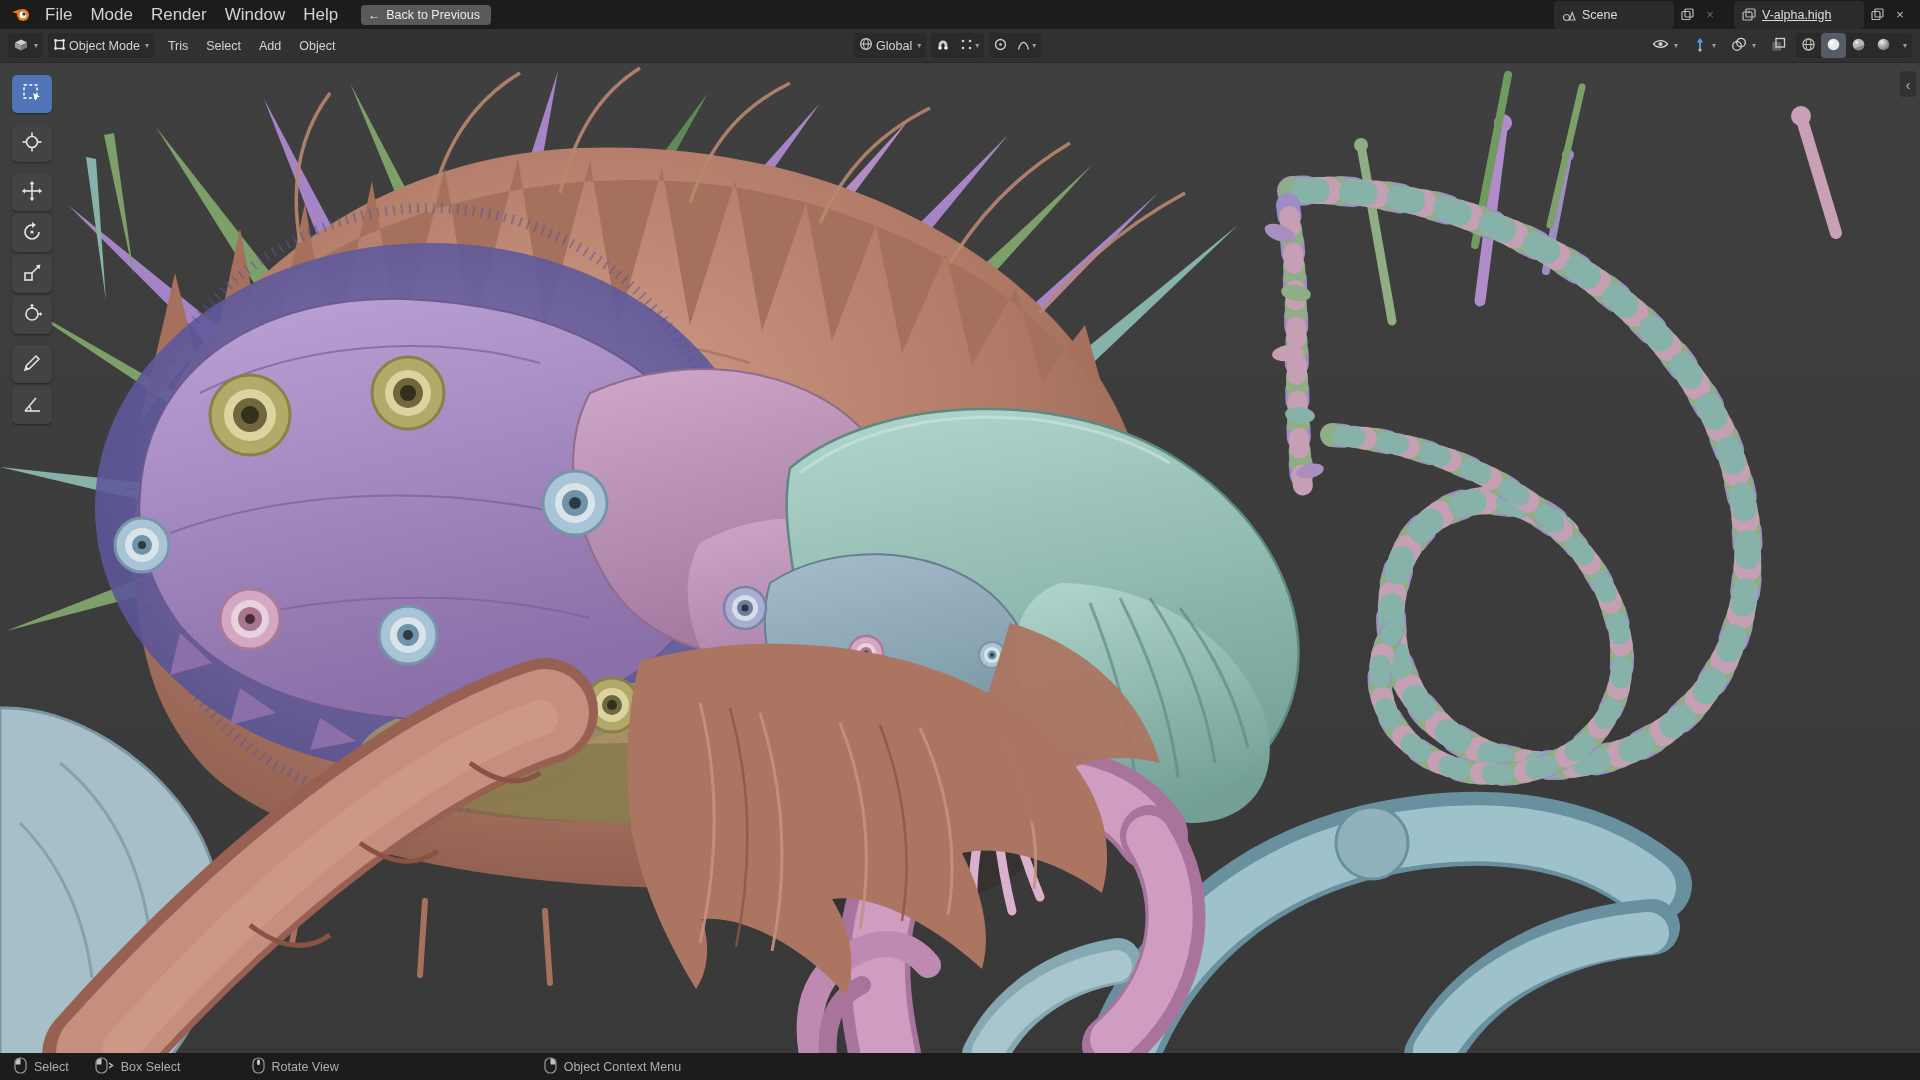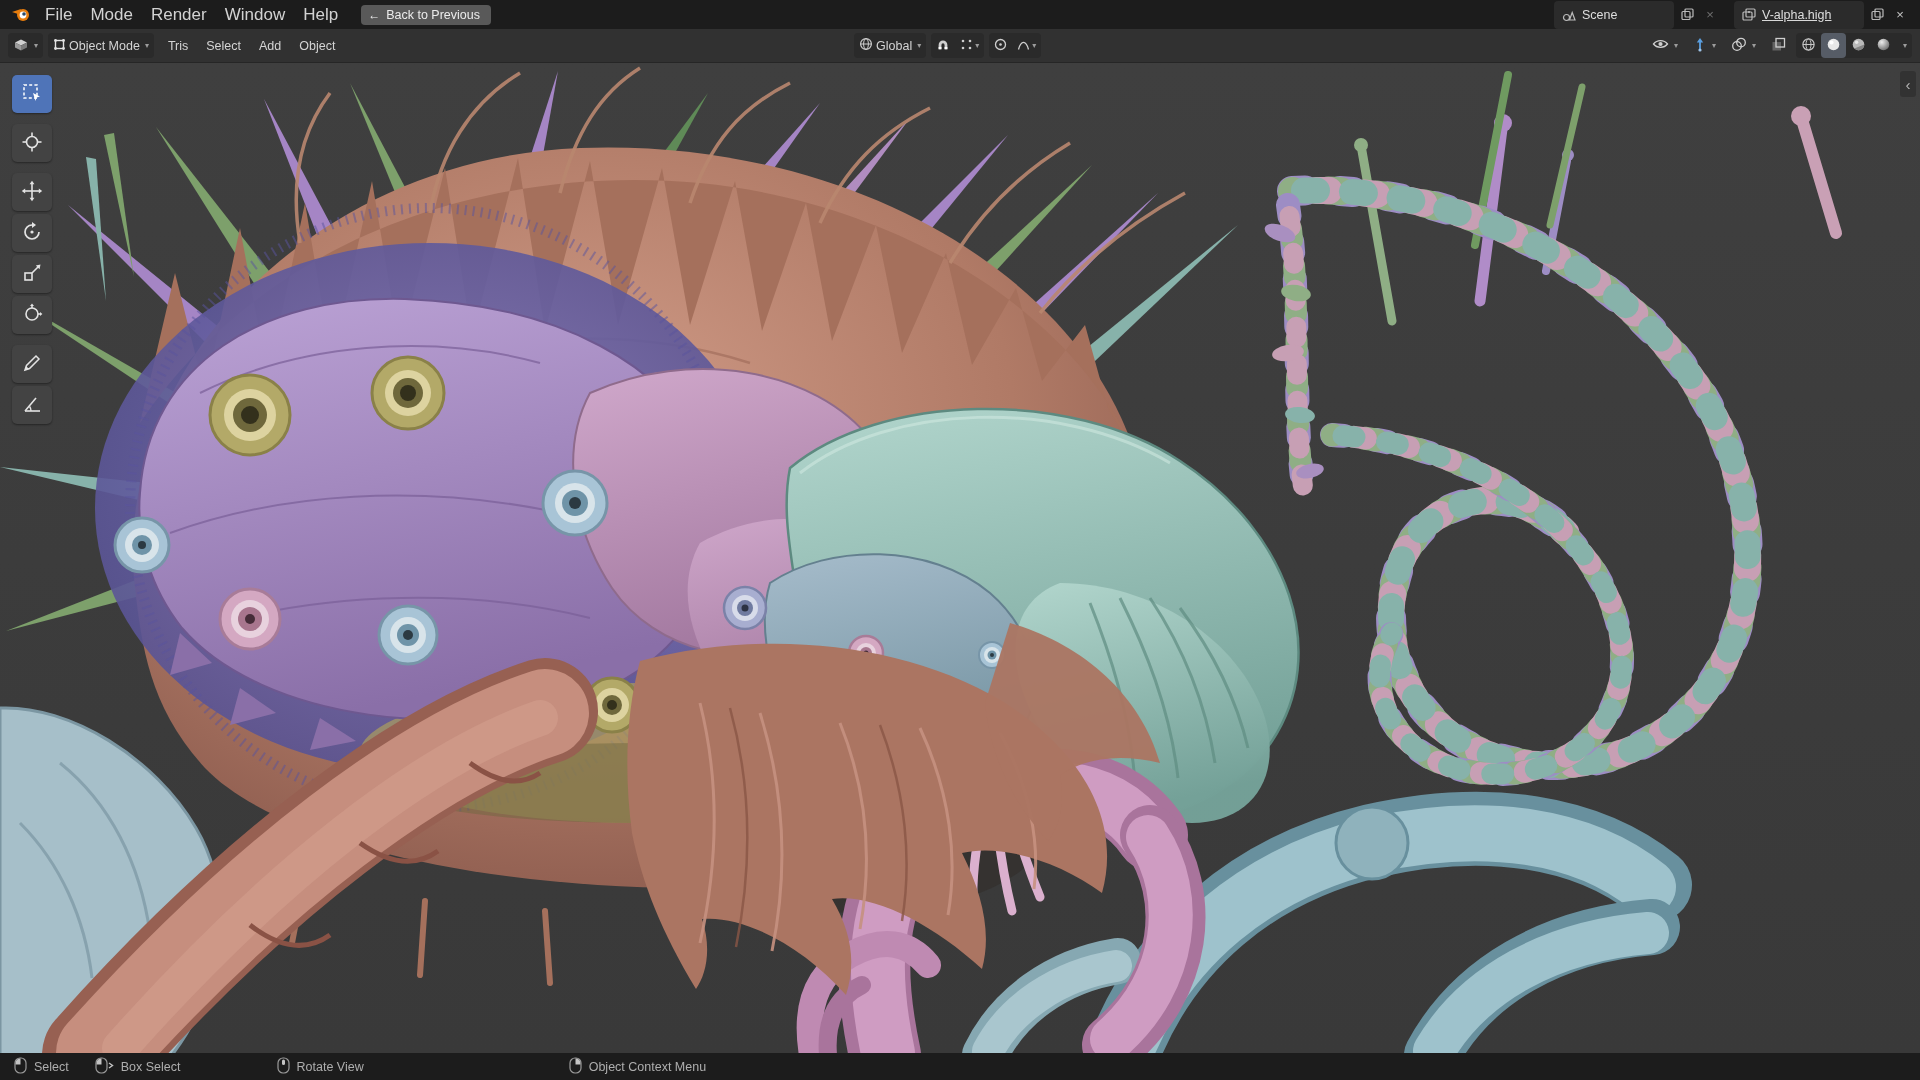--- a/index.html
+++ b/index.html
@@ -40,21 +40,21 @@
   .toolbar{position:absolute;left:12px;top:12px;display:flex;flex-direction:column;gap:3px;z-index:5;}
   .toolbar .gap{height:5px;}
   .tool-btn{width:40px;height:38px;background:#434343;border-radius:5px;display:flex;align-items:center;justify-content:center;box-shadow:0 1px 2px rgba(0,0,0,.4);}
   .tool-btn.active{background:#4f74b8;}
   .sidebar-toggle{position:absolute;right:4px;top:8px;width:16px;height:26px;background:rgba(40,40,40,.55);border-radius:3px;color:#b5b5b5;font-size:15px;display:flex;align-items:center;justify-content:center;z-index:5;}
 
   
   .statusbar{height:27px;flex:0 0 27px;background:#1c1c1c;display:flex;align-items:center;padding:0 14px;font-size:12.5px;color:#aeaeae;}
   .hint{display:flex;align-items:center;gap:7px;}
   .hint.m1{margin-right:26px;}
-  .hint.m2{margin-right:96px;}
+  .hint.m2{margin-right:71px;}
   .hint.m3{margin-right:205px;}
   .stats{margin-left:auto;color:#c8c8c8;letter-spacing:.1px;}
 </style>
 </head>
 <body>
 
 <div class="app">
 
   <header class="topbar">
     <span class="logo">

